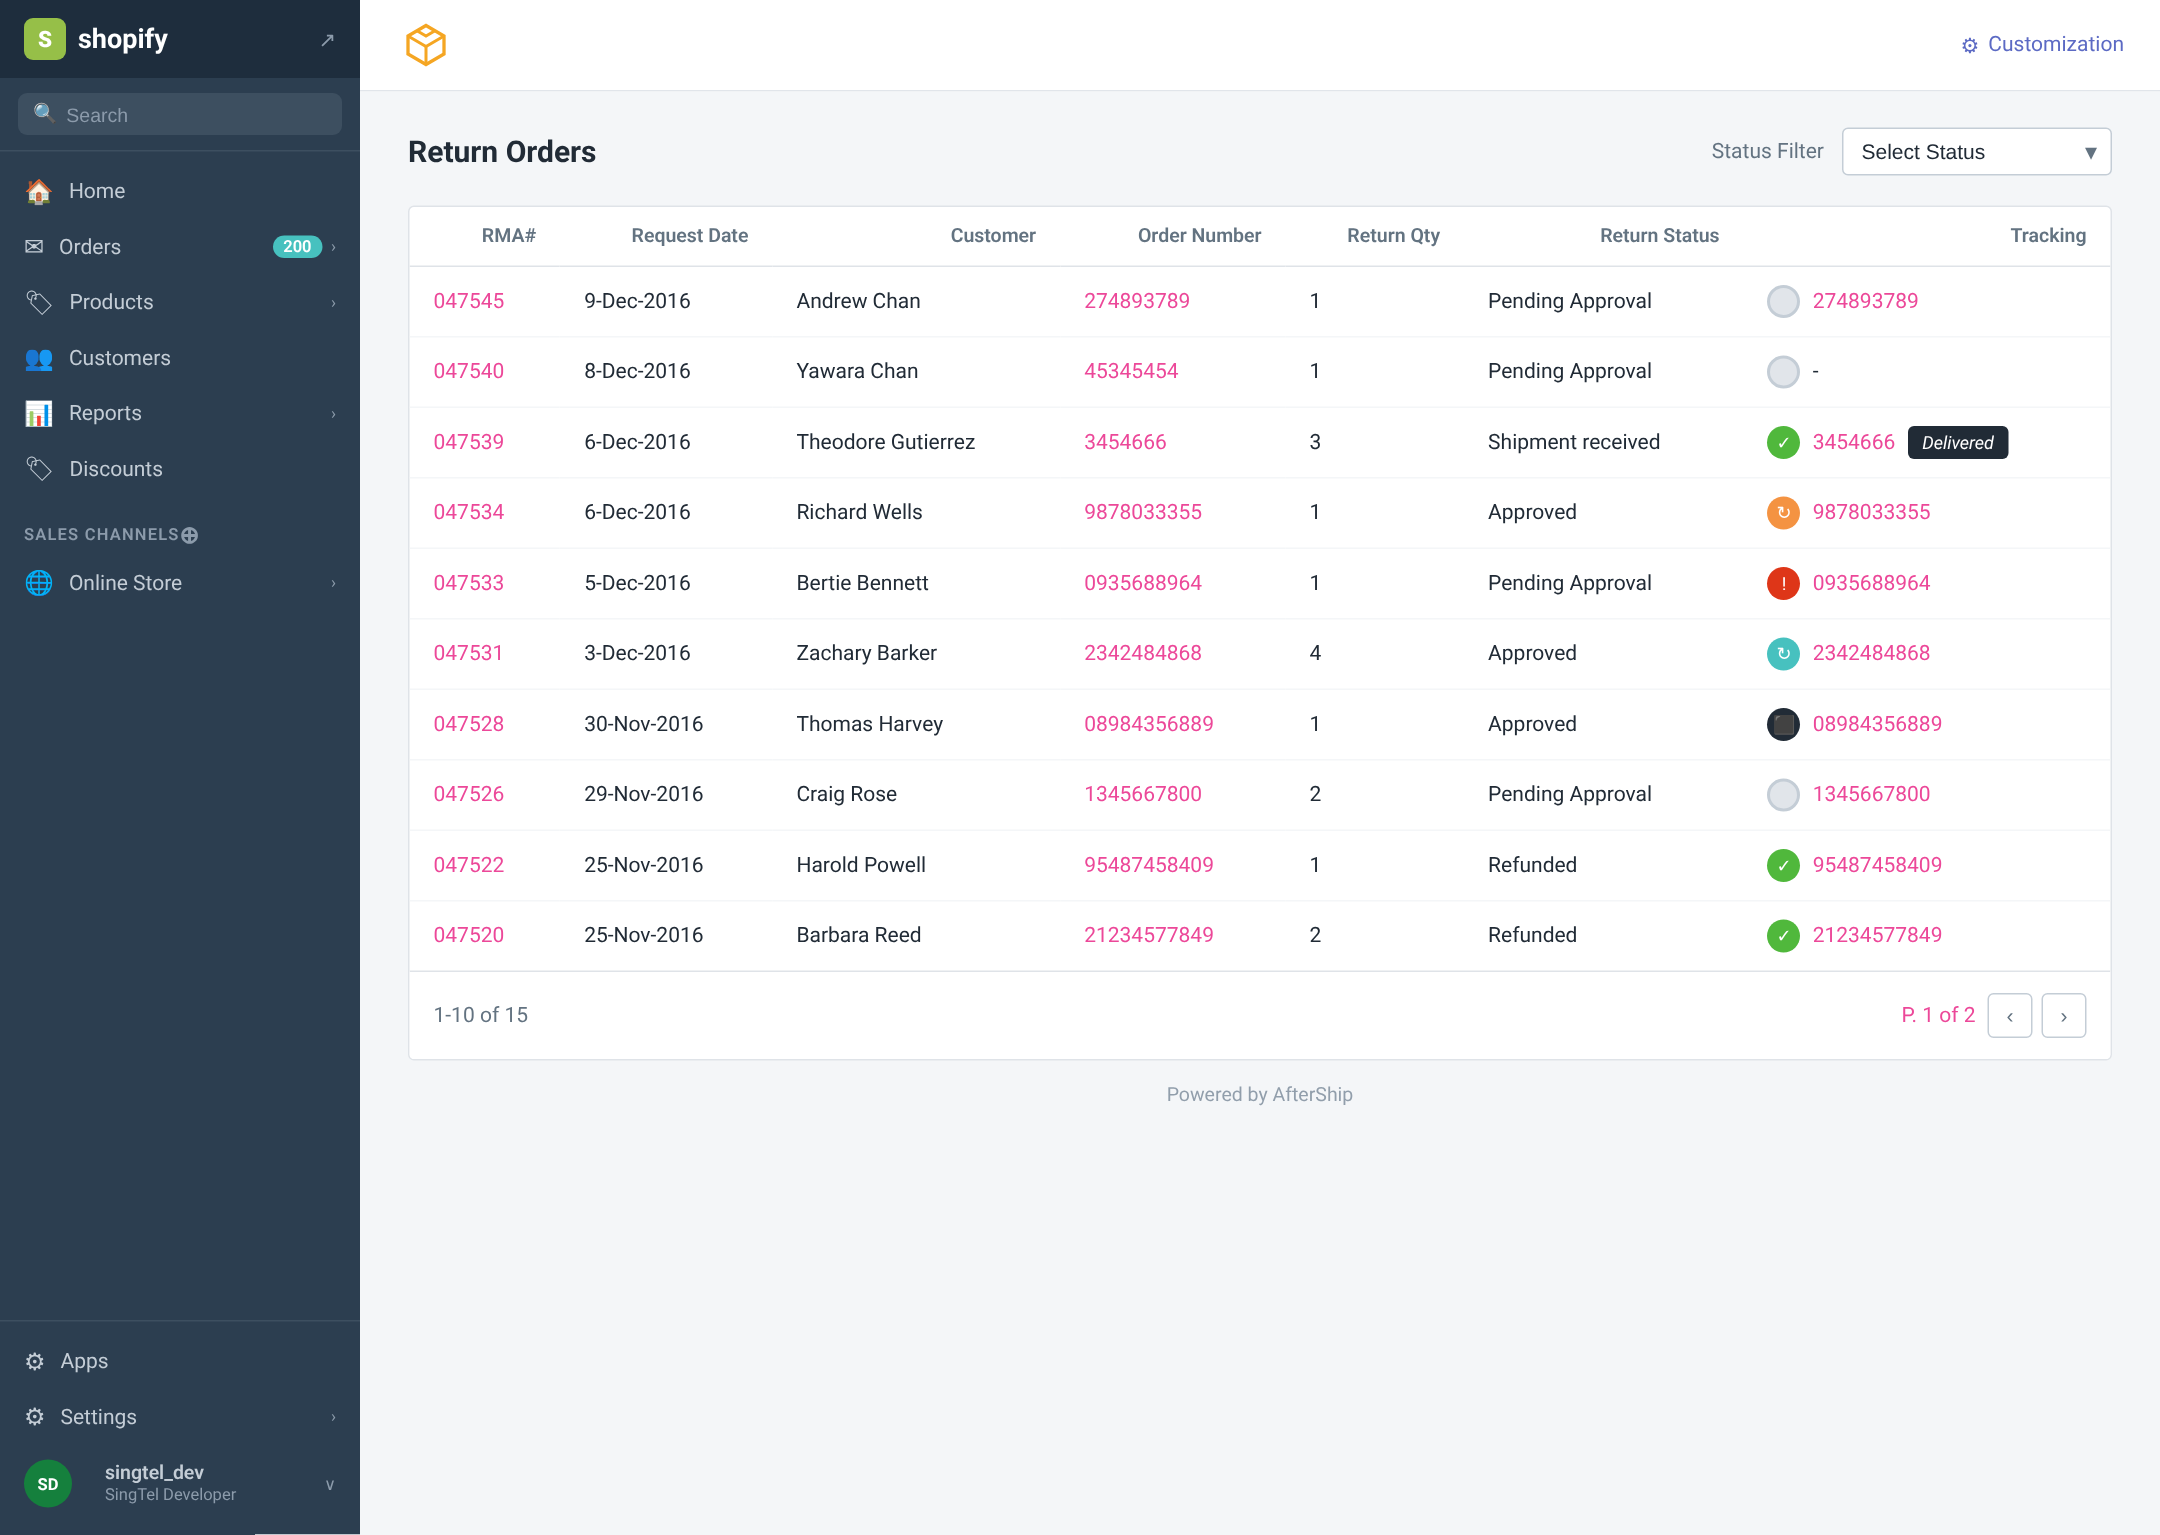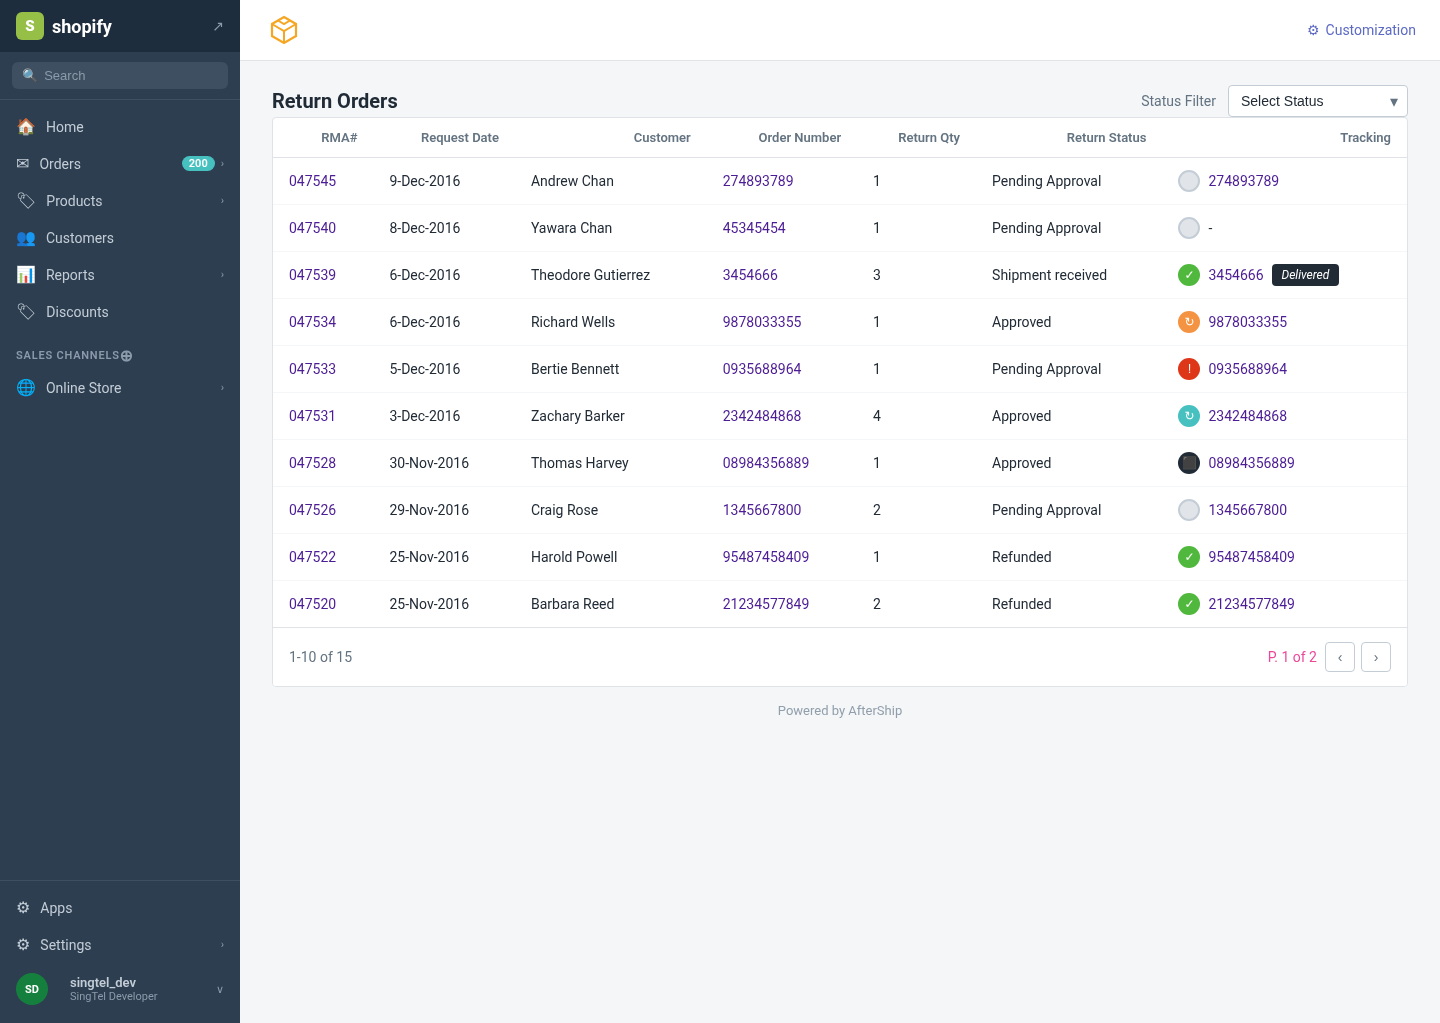--- a/index.html
+++ b/index.html
@@ -167,20 +167,21 @@
       flex: 1;
       overflow-y: auto;
       padding: 24px 32px;
       background: #f4f6f8;
     }
 
     .page-header {
       display: flex;
       align-items: center;
       justify-content: space-between;
+      margin-bottom: 20px;
     }
     .page-title {
       font-size: 20px;
       font-weight: 700;
       color: #212b36;
     }
     .status-filter-wrap {
       display: flex;
       align-items: center;
       gap: 12px;
@@ -239,21 +240,21 @@
     }
     tbody tr {
       border-bottom: 1px solid #f4f6f8;
     }
     tbody tr:last-child { border-bottom: none; }
     tbody td {
       padding: 12px 16px;
       font-size: 14px;
       color: #212b36;
     }
-    .link-blue { color: #4c1d95; cursor: pointer; text-decoration: none; }
+    .link-blue { color: #ec4899; cursor: pointer; text-decoration: none; }
 
     .tracking-cell {
       display: flex;
       align-items: center;
       gap: 8px;
       position: relative;
     }
     .status-dot {
       width: 22px;
       height: 22px;

